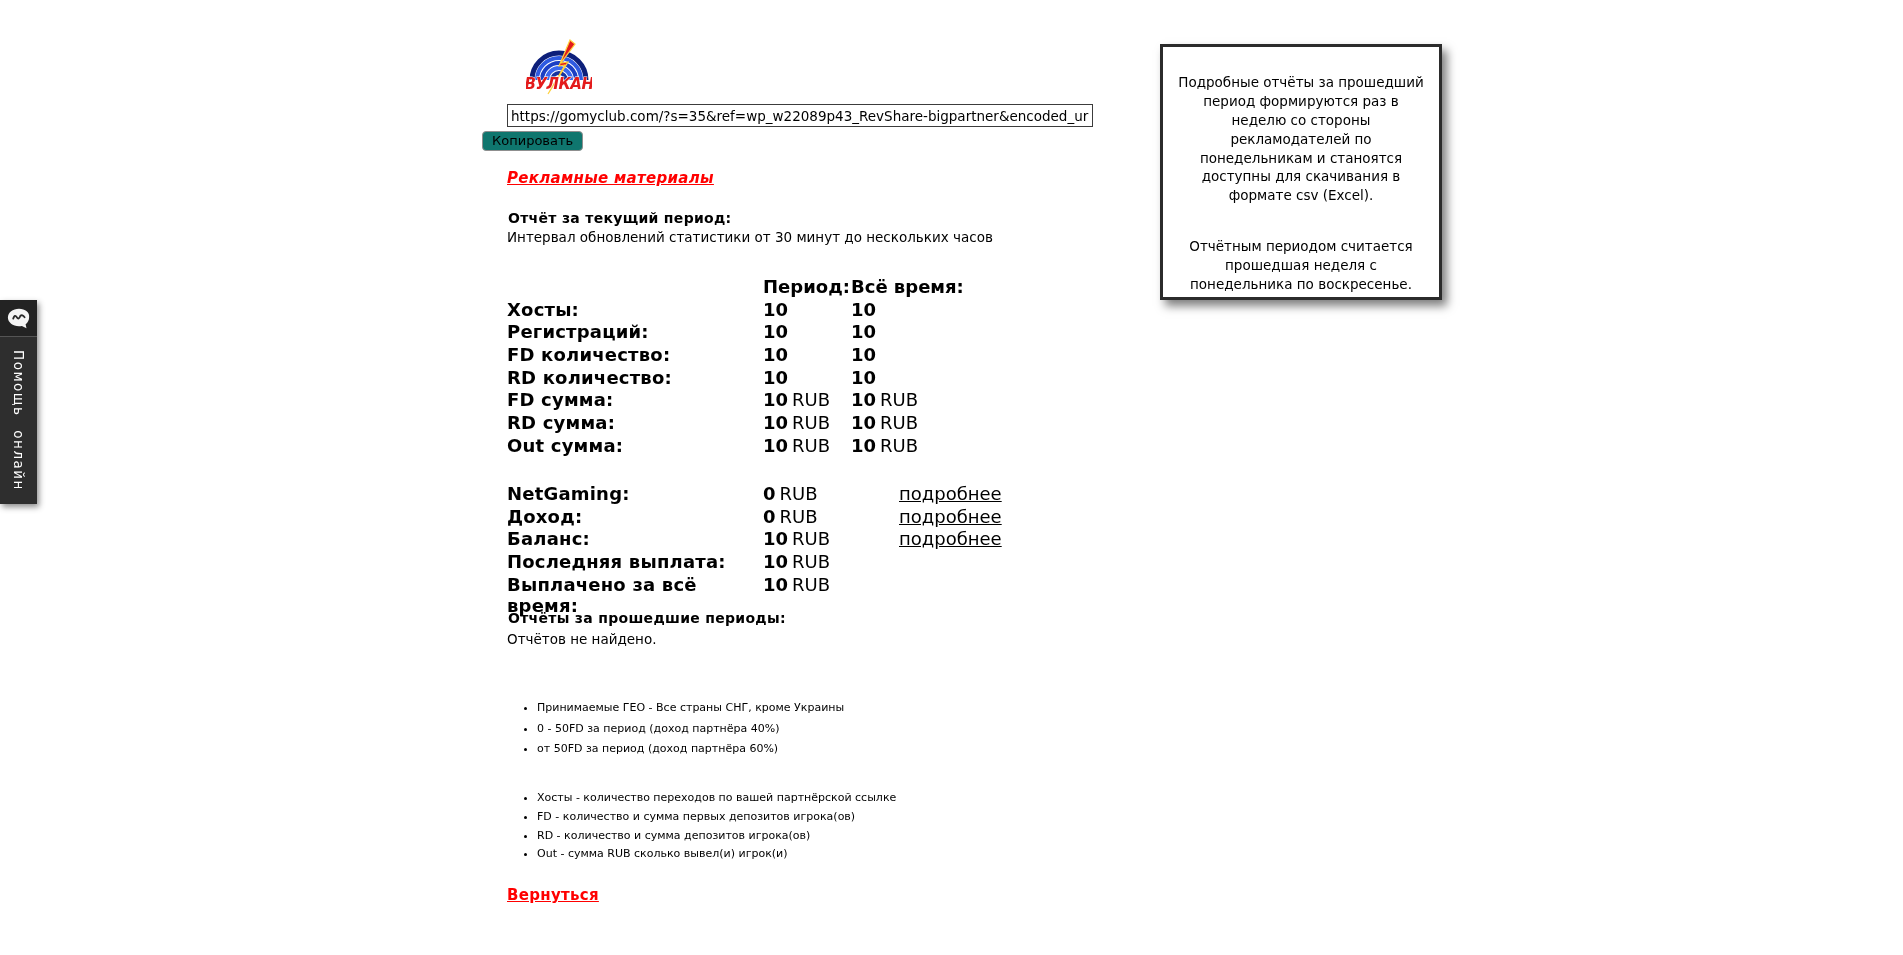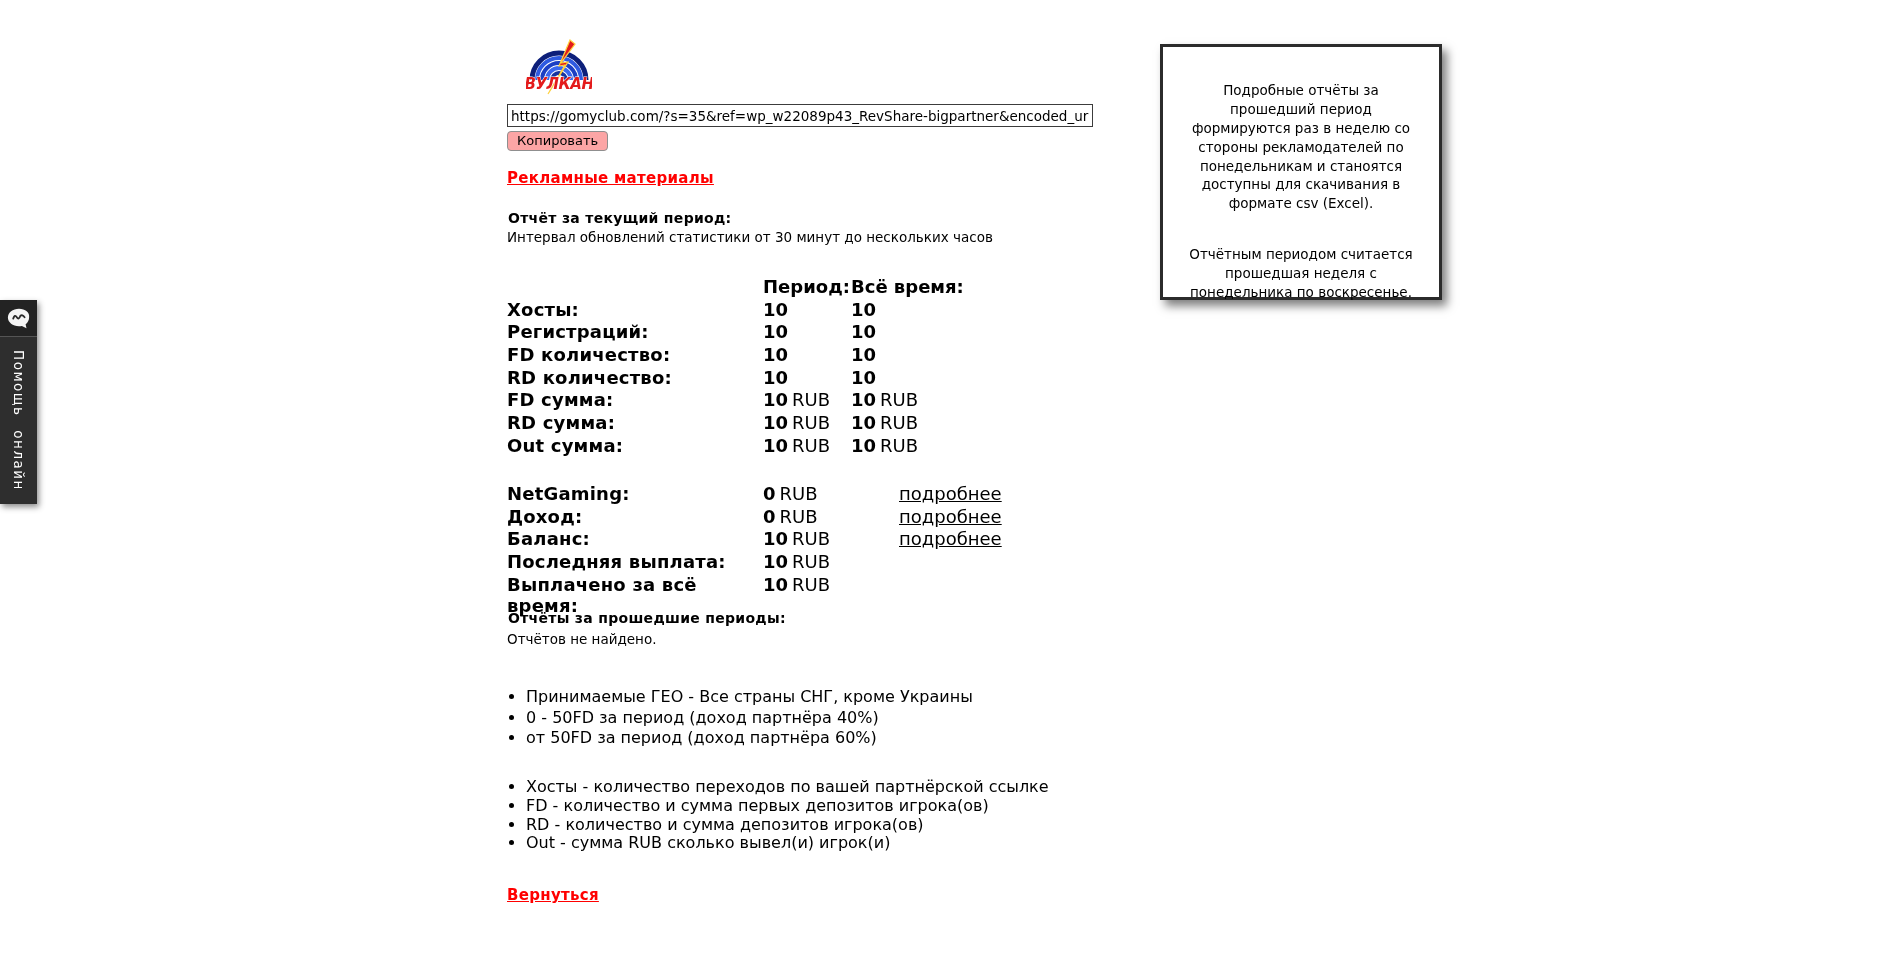--- a/index.html
+++ b/index.html
@@ -18,54 +18,54 @@
   .chat-label { width:37px; height:167px; writing-mode:vertical-rl; text-align:center;
                 line-height:37px; color:#fff; font-size:13.5px; letter-spacing:1.5px; word-spacing:8px; }
 
   
   .logo { position:absolute; left:526px; top:36px; width:66px; height:62px; }
 
   
   .ref-url { position:absolute; left:507px; top:104px; width:586px; height:23px;
              border:1px solid #3c3c3c; padding:1px 3px; font:13.5px "DejaVu Sans", sans-serif;
              background:#fff; color:#000; border-radius:0; }
-  .copy-btn { position:absolute; left:507px; top:131px; height:20px; padding:1px 9px 2px;
-              font:13px "DejaVu Sans", sans-serif; color:#000; background:#fca5a5;
+  .copy-btn { position:absolute; left:482px; top:131px; height:20px; padding:1px 9px 2px;
+              font:13px "DejaVu Sans", sans-serif; color:#000; background:#0f766e;
               border:1px solid #8f8f8f; border-radius:4px; cursor:pointer; }
 
   .red-link { position:absolute; left:507px; color:#ff0000; font-weight:bold; font-size:15px;
               text-decoration:underline; cursor:pointer; letter-spacing:.3px; }
-  .materials { top:169px; }
+  .materials { top:169px;font-style:italic; }
   .back { top:886px; }
 
   .section-title { position:absolute; left:508px; font-size:14px; font-weight:bold; letter-spacing:.3px; }
   .t1 { top:210px; }
   .t3 { top:610px; }
   .plain { position:absolute; left:507px; font-size:13.5px; }
   .t2 { top:229px; }
   .t4 { top:631px; }
 
   .grid { position:absolute; left:507px; display:grid;
           grid-template-columns:256px 88px 150px; grid-auto-rows:22.7px; font-size:18px; }
   .stats-grid { top:276px; }
   .fin-grid   { top:483px; }
   .head { font-weight:bold; }
   .row-label { font-weight:bold; letter-spacing:.2px; }
   .num { font-weight:bold; }
   .unit { font-weight:normal; margin-left:4px; }
   .detail-link { color:#000; text-decoration:underline; cursor:pointer;margin-left:48px; }
 
-  .blist { position:absolute; left:507px; margin:0; padding-left:19px; font-size:16px; }
+  .blist { position:absolute; left:507px; margin:11px; padding-left:19px; font-size:11px; }
   .l1 { top:687px; } .l1 li { line-height:20.5px; }
   .l2 { top:778px; } .l2 li { line-height:18.8px; }
 
   .info-box { position:absolute; left:1160px; top:44px; width:282px; height:256px;
               background:#fff; border:3px solid #2b2b2b; box-shadow:5px 6px 9px rgba(0,0,0,.5);
               text-align:center; font-size:13.5px; line-height:1.4; padding:26px 13px 0; }
-  .info-box p { margin:8px;text-align:center; }
+  .info-box p { margin:0;text-align:center; }
   .info-box p + p { margin-top:32px; }
 </style>
 </head>
 <body>
 
 <div class="screen">
 
   <aside class="chat-tab">
     <div class="chat-icon-box">
       <svg width="24" height="21" viewBox="0 0 24 21">

